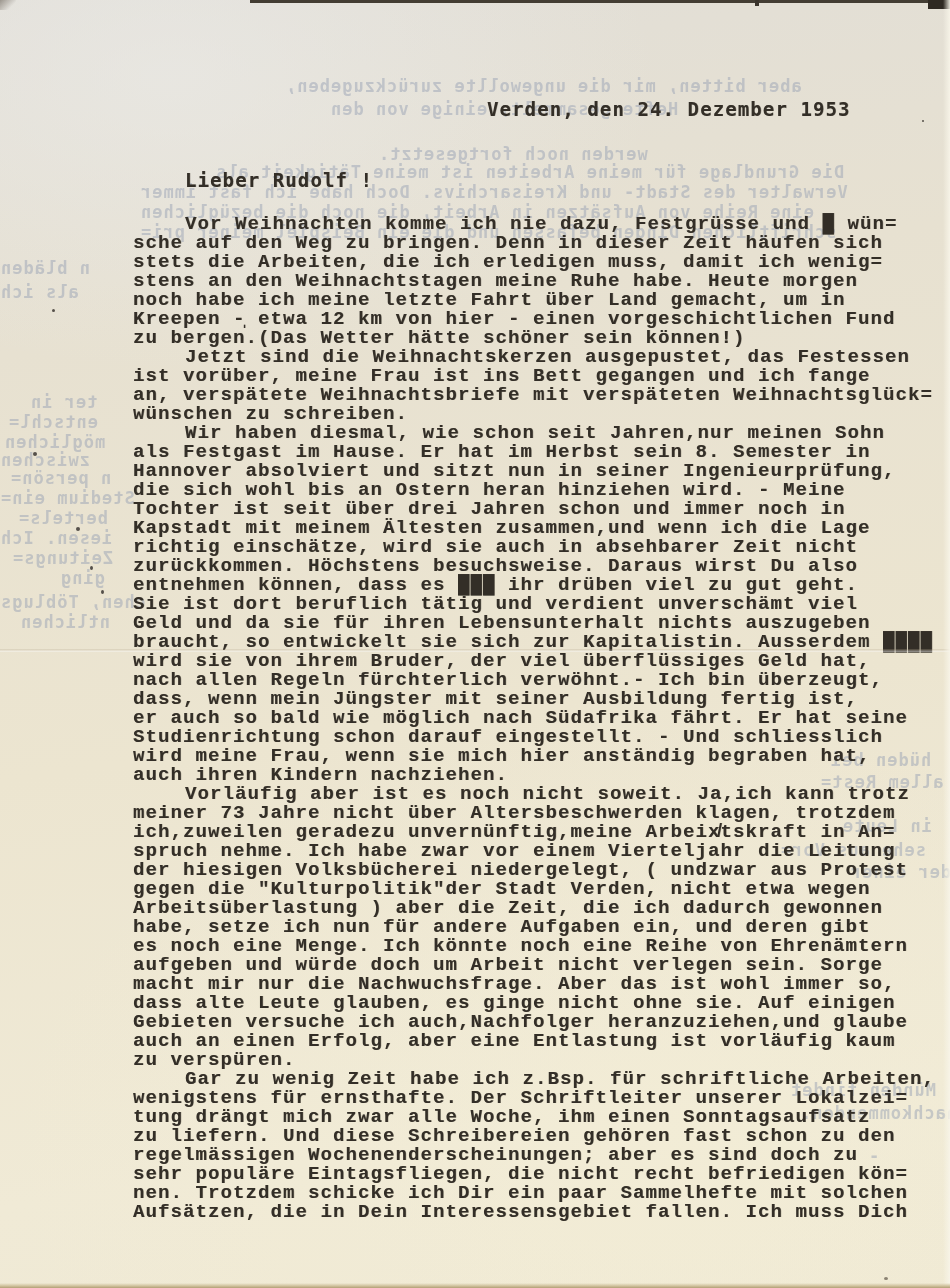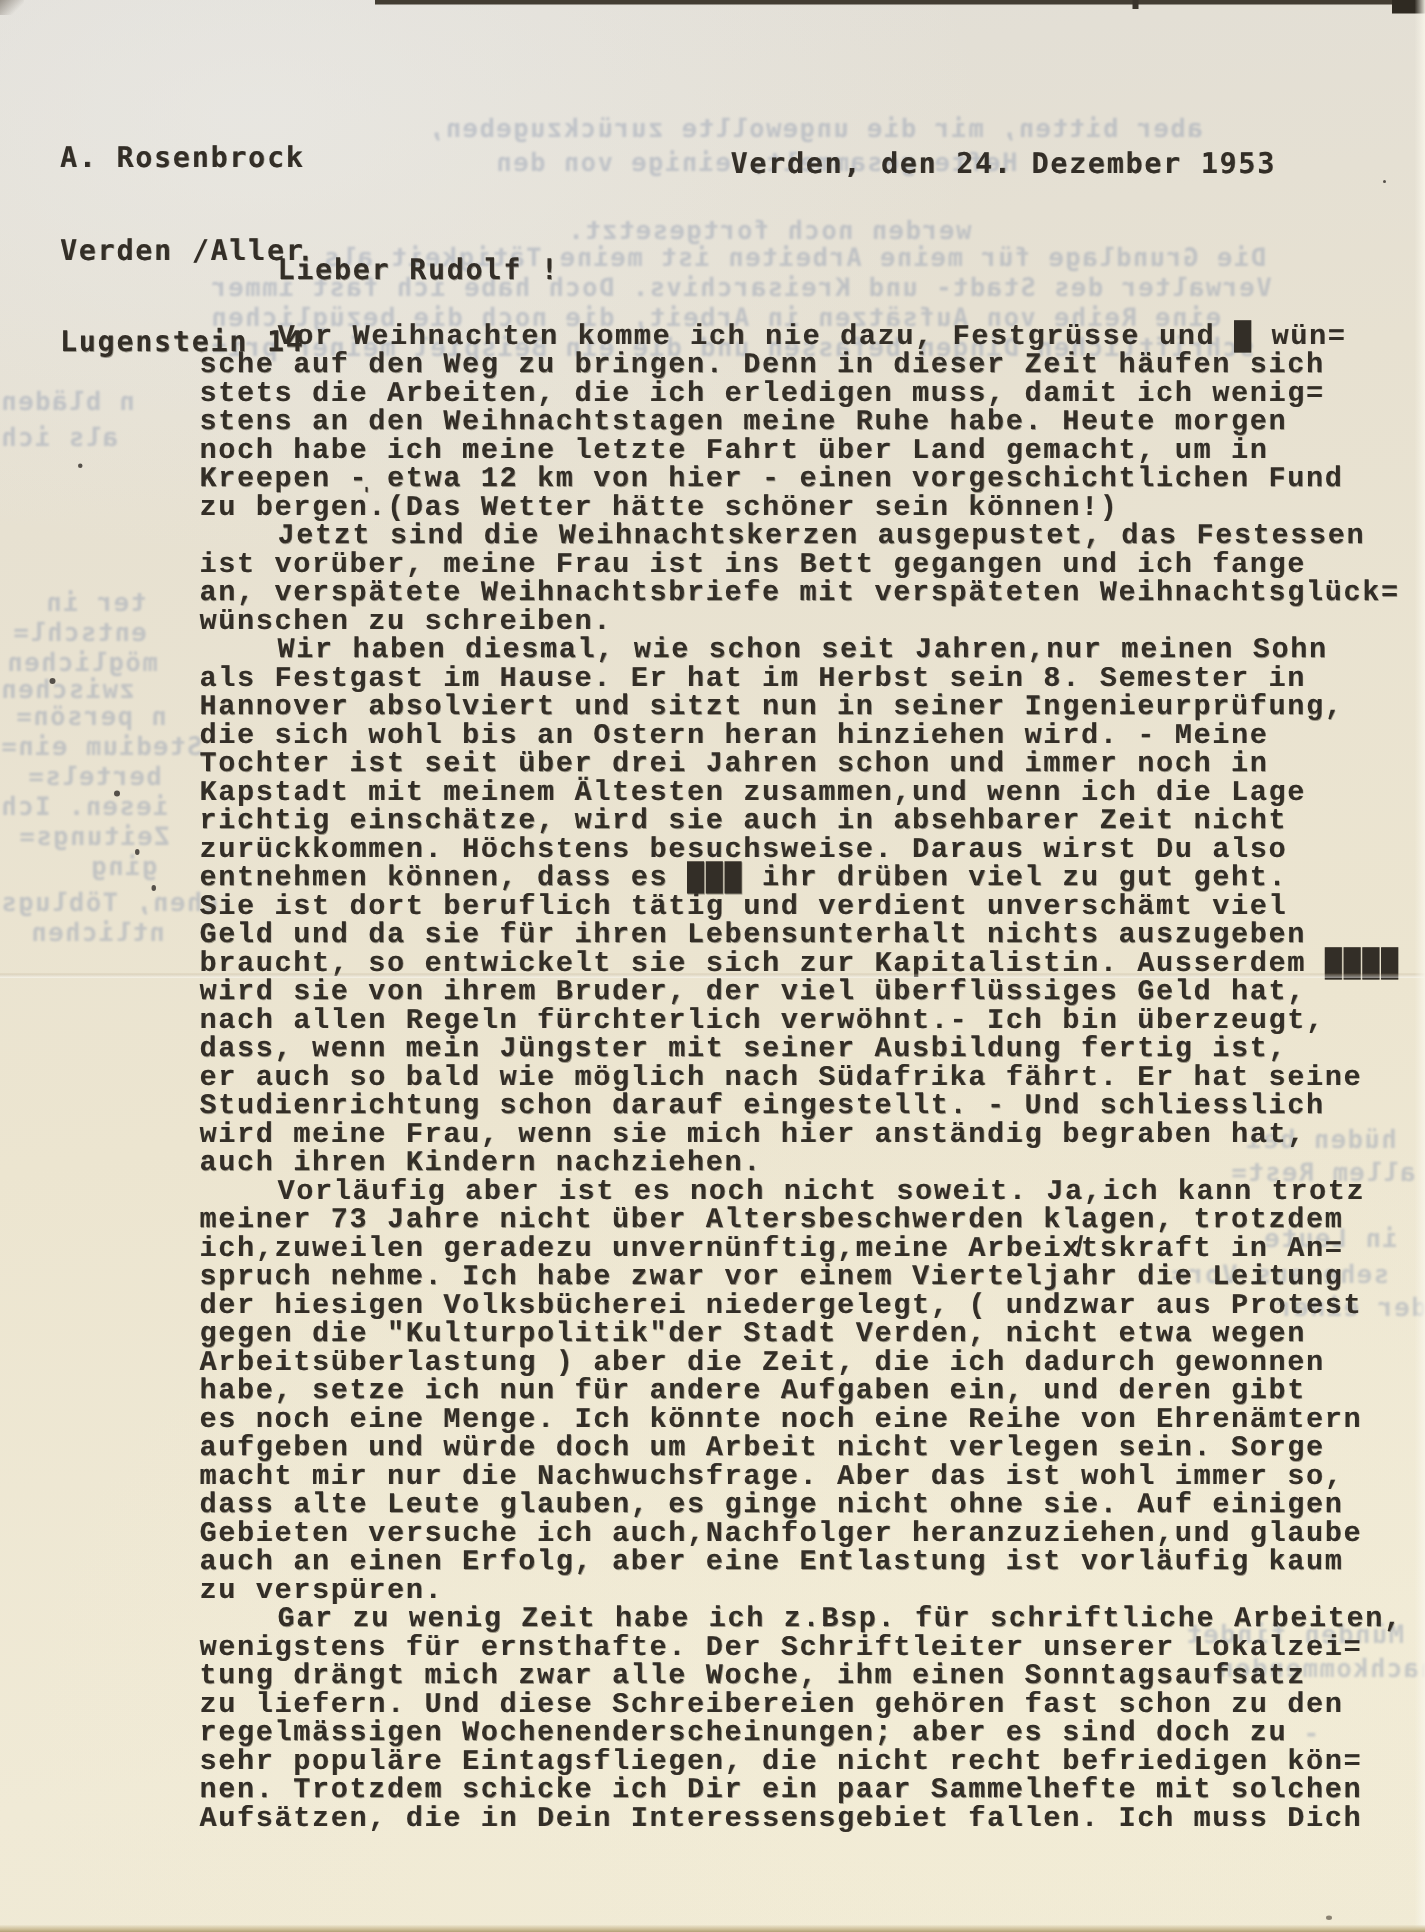--- a/index.html
+++ b/index.html
@@ -85,25 +85,20 @@
       <span class="ghost" style="left: 830px; top: 750px;">hüden bei</span>
       <span class="ghost" style="left: 820px; top: 772px;">allem Rest=</span>
       <span class="ghost" style="left: 842px; top: 816px;">in Leute</span>
       <span class="ghost" style="left: 780px; top: 840px;">sehe aus Vor=</span>
       <span class="ghost" style="left: 850px; top: 862px;">oder einer</span>
       <span class="ghost" style="left: 790px; top: 1080px;">Münden findet</span>
       <span class="ghost" style="left: 800px; top: 1103px;">nachkommenden.</span>
       <span class="ghost" style="left: 868px; top: 1146px;">-</span>
     </div>
 
-  <div class="sender ink">
-    <div class="line">A. Rosenbrock</div>
-    <div class="line">Verden /Aller</div>
-    <div class="line">Lugenstein 14</div>
-  </div>
 
   <div class="dateline ink">Verden, den 24. Dezember 1953</div>
 
   <div class="salutation ink">Lieber Rudolf !</div>
 
   <div class="body-block ink"><div class="line indent">Vor Weihnachten komme ich nie dazu, Festgrüsse und █ wün=</div><div class="line">sche auf den Weg zu bringen. Denn in dieser Zeit häufen sich</div><div class="line">stets die Arbeiten, die ich erledigen muss, damit ich wenig=</div><div class="line">stens an den Weihnachtstagen meine Ruhe habe. Heute morgen</div><div class="line">noch habe ich meine letzte Fahrt über Land gemacht, um in</div><div class="line">Kreepen -̩ etwa 12 km von hier - einen vorgeschichtlichen Fund</div><div class="line">zu bergen.(Das Wetter hätte schöner sein können!)</div><div class="line indent">Jetzt sind die Weihnachtskerzen ausgepustet, das Festessen</div><div class="line">ist vorüber, meine Frau ist ins Bett gegangen und ich fange</div><div class="line">an, verspätete Weihnachtsbriefe mit verspäteten Weihnachtsglück=</div><div class="line">wünschen zu schreiben.</div><div class="line indent">Wir haben diesmal, wie schon seit Jahren,nur meinen Sohn</div><div class="line">als Festgast im Hause. Er hat im Herbst sein 8. Semester in</div><div class="line">Hannover absolviert und sitzt nun in seiner Ingenieurprüfung,</div><div class="line">die sich wohl bis an Ostern heran hinziehen wird. - Meine</div><div class="line">Tochter ist seit über drei Jahren schon und immer noch in</div><div class="line">Kapstadt mit meinem Ältesten zusammen,und wenn ich die Lage</div><div class="line">richtig einschätze, wird sie auch in absehbarer Zeit nicht</div><div class="line">zurückkommen. Höchstens besuchsweise. Daraus wirst Du also</div><div class="line">entnehmen können, dass es ███ ihr drüben viel zu gut geht.</div><div class="line">Sie ist dort beruflich tätig und verdient unverschämt viel</div><div class="line">Geld und da sie für ihren Lebensunterhalt nichts auszugeben</div><div class="line">braucht, so entwickelt sie sich zur Kapitalistin. Ausserdem ████</div><div class="line">wird sie von ihrem Bruder, der viel überflüssiges Geld hat,</div><div class="line">nach allen Regeln fürchterlich verwöhnt.- Ich bin überzeugt,</div><div class="line">dass, wenn mein Jüngster mit seiner Ausbildung fertig ist,</div><div class="line">er auch so bald wie möglich nach Südafrika fährt. Er hat seine</div><div class="line">Studienrichtung schon darauf eingestellt. - Und schliesslich</div><div class="line">wird meine Frau, wenn sie mich hier anständig begraben hat,</div><div class="line">auch ihren Kindern nachziehen.</div><div class="line indent">Vorläufig aber ist es noch nicht soweit. Ja,ich kann trotz</div><div class="line">meiner 73 Jahre nicht über Altersbeschwerden klagen, trotzdem</div><div class="line">ich,zuweilen geradezu unvernünftig,meine Arbeix̸tskraft in An=</div><div class="line">spruch nehme. Ich habe zwar vor einem Vierteljahr die Leitung</div><div class="line">der hiesigen Volksbücherei niedergelegt, ( undzwar aus Protest</div><div class="line">gegen die "Kulturpolitik"der Stadt Verden, nicht etwa wegen</div><div class="line">Arbeitsüberlastung ) aber die Zeit, die ich dadurch gewonnen</div><div class="line">habe, setze ich nun für andere Aufgaben ein, und deren gibt</div><div class="line">es noch eine Menge. Ich könnte noch eine Reihe von Ehrenämtern</div><div class="line">aufgeben und würde doch um Arbeit nicht verlegen sein. Sorge</div><div class="line">macht mir nur die Nachwuchsfrage. Aber das ist wohl immer so,</div><div class="line">dass alte Leute glauben, es ginge nicht ohne sie. Auf einigen</div><div class="line">Gebieten versuche ich auch,Nachfolger heranzuziehen,und glaube</div><div class="line">auch an einen Erfolg, aber eine Entlastung ist vorläufig kaum</div><div class="line">zu verspüren.</div><div class="line indent">Gar zu wenig Zeit habe ich z.Bsp. für schriftliche Arbeiten,</div><div class="line">wenigstens für ernsthafte. Der Schriftleiter unserer Lokalzei=</div><div class="line">tung drängt mich zwar alle Woche, ihm einen Sonntagsaufsatz</div><div class="line">zu liefern. Und diese Schreibereien gehören fast schon zu den</div><div class="line">regelmässigen Wochenenderscheinungen; aber es sind doch zu</div><div class="line">sehr populäre Eintagsfliegen, die nicht recht befriedigen kön=</div><div class="line">nen. Trotzdem schicke ich Dir ein paar Sammelhefte mit solchen</div><div class="line">Aufsätzen, die in Dein Interessensgebiet fallen. Ich muss Dich</div></div>
 
   <div class="crease"></div>
   <div class="edge-top"></div>
   <div class="edge-top-corner"></div>

